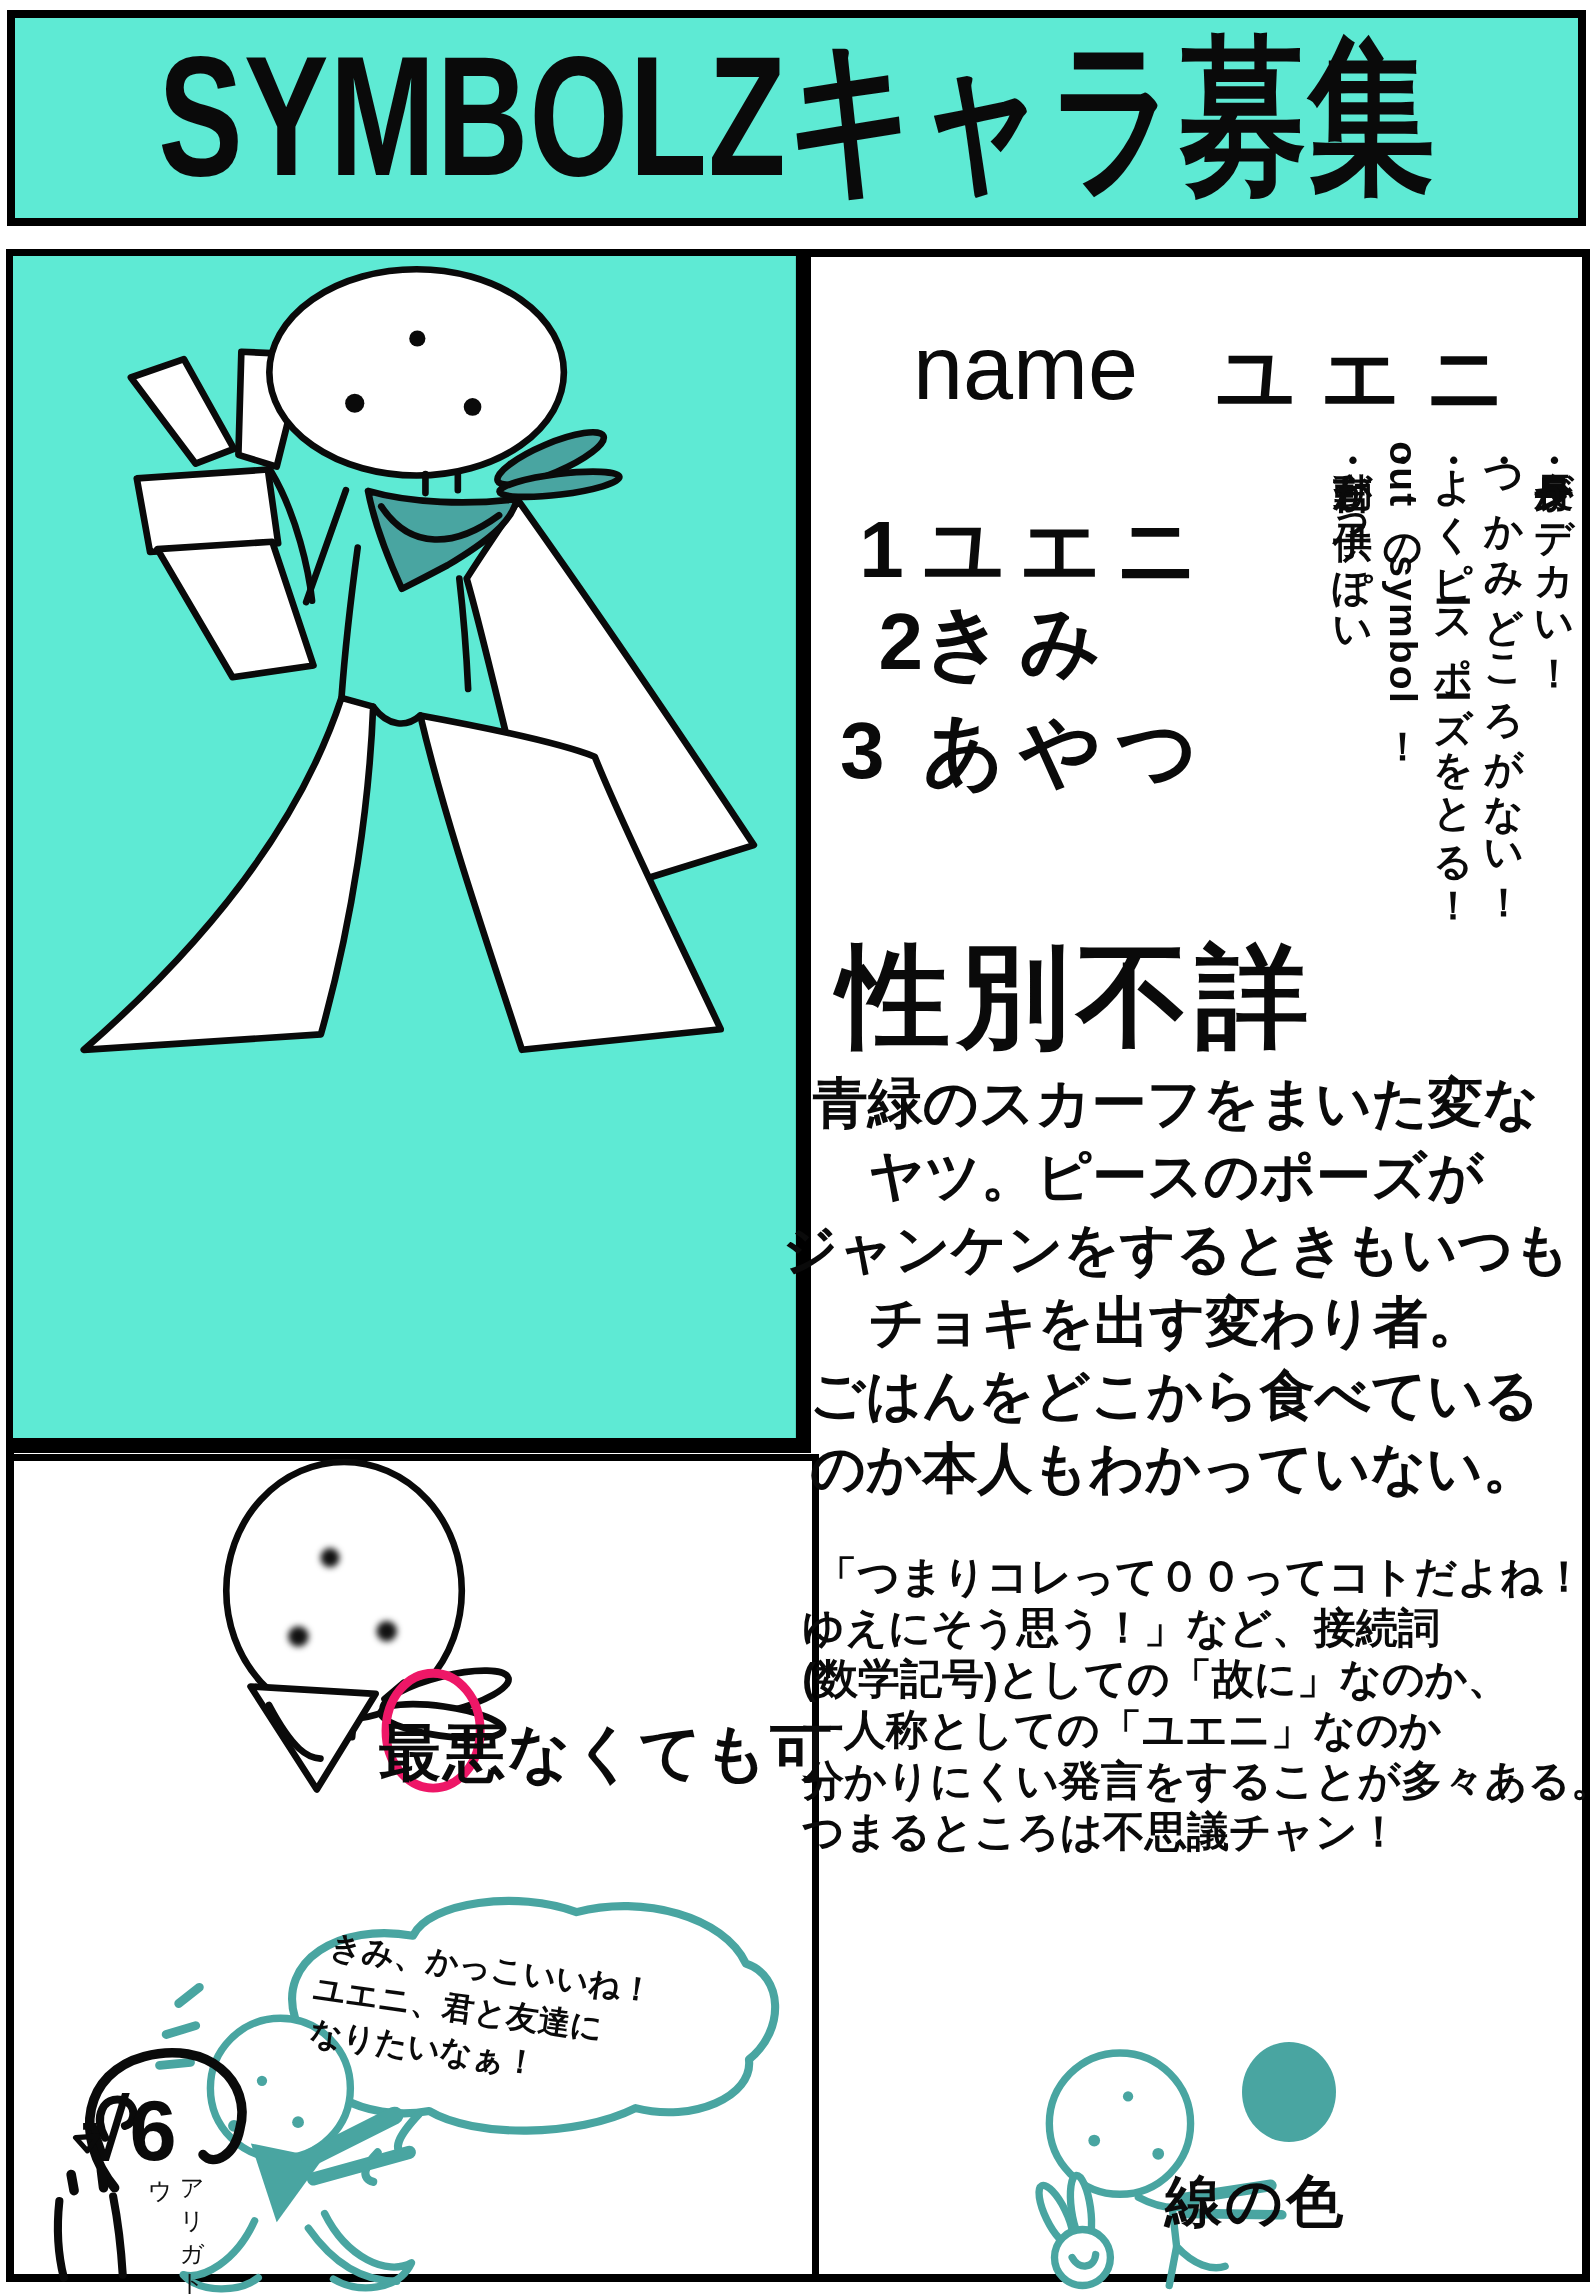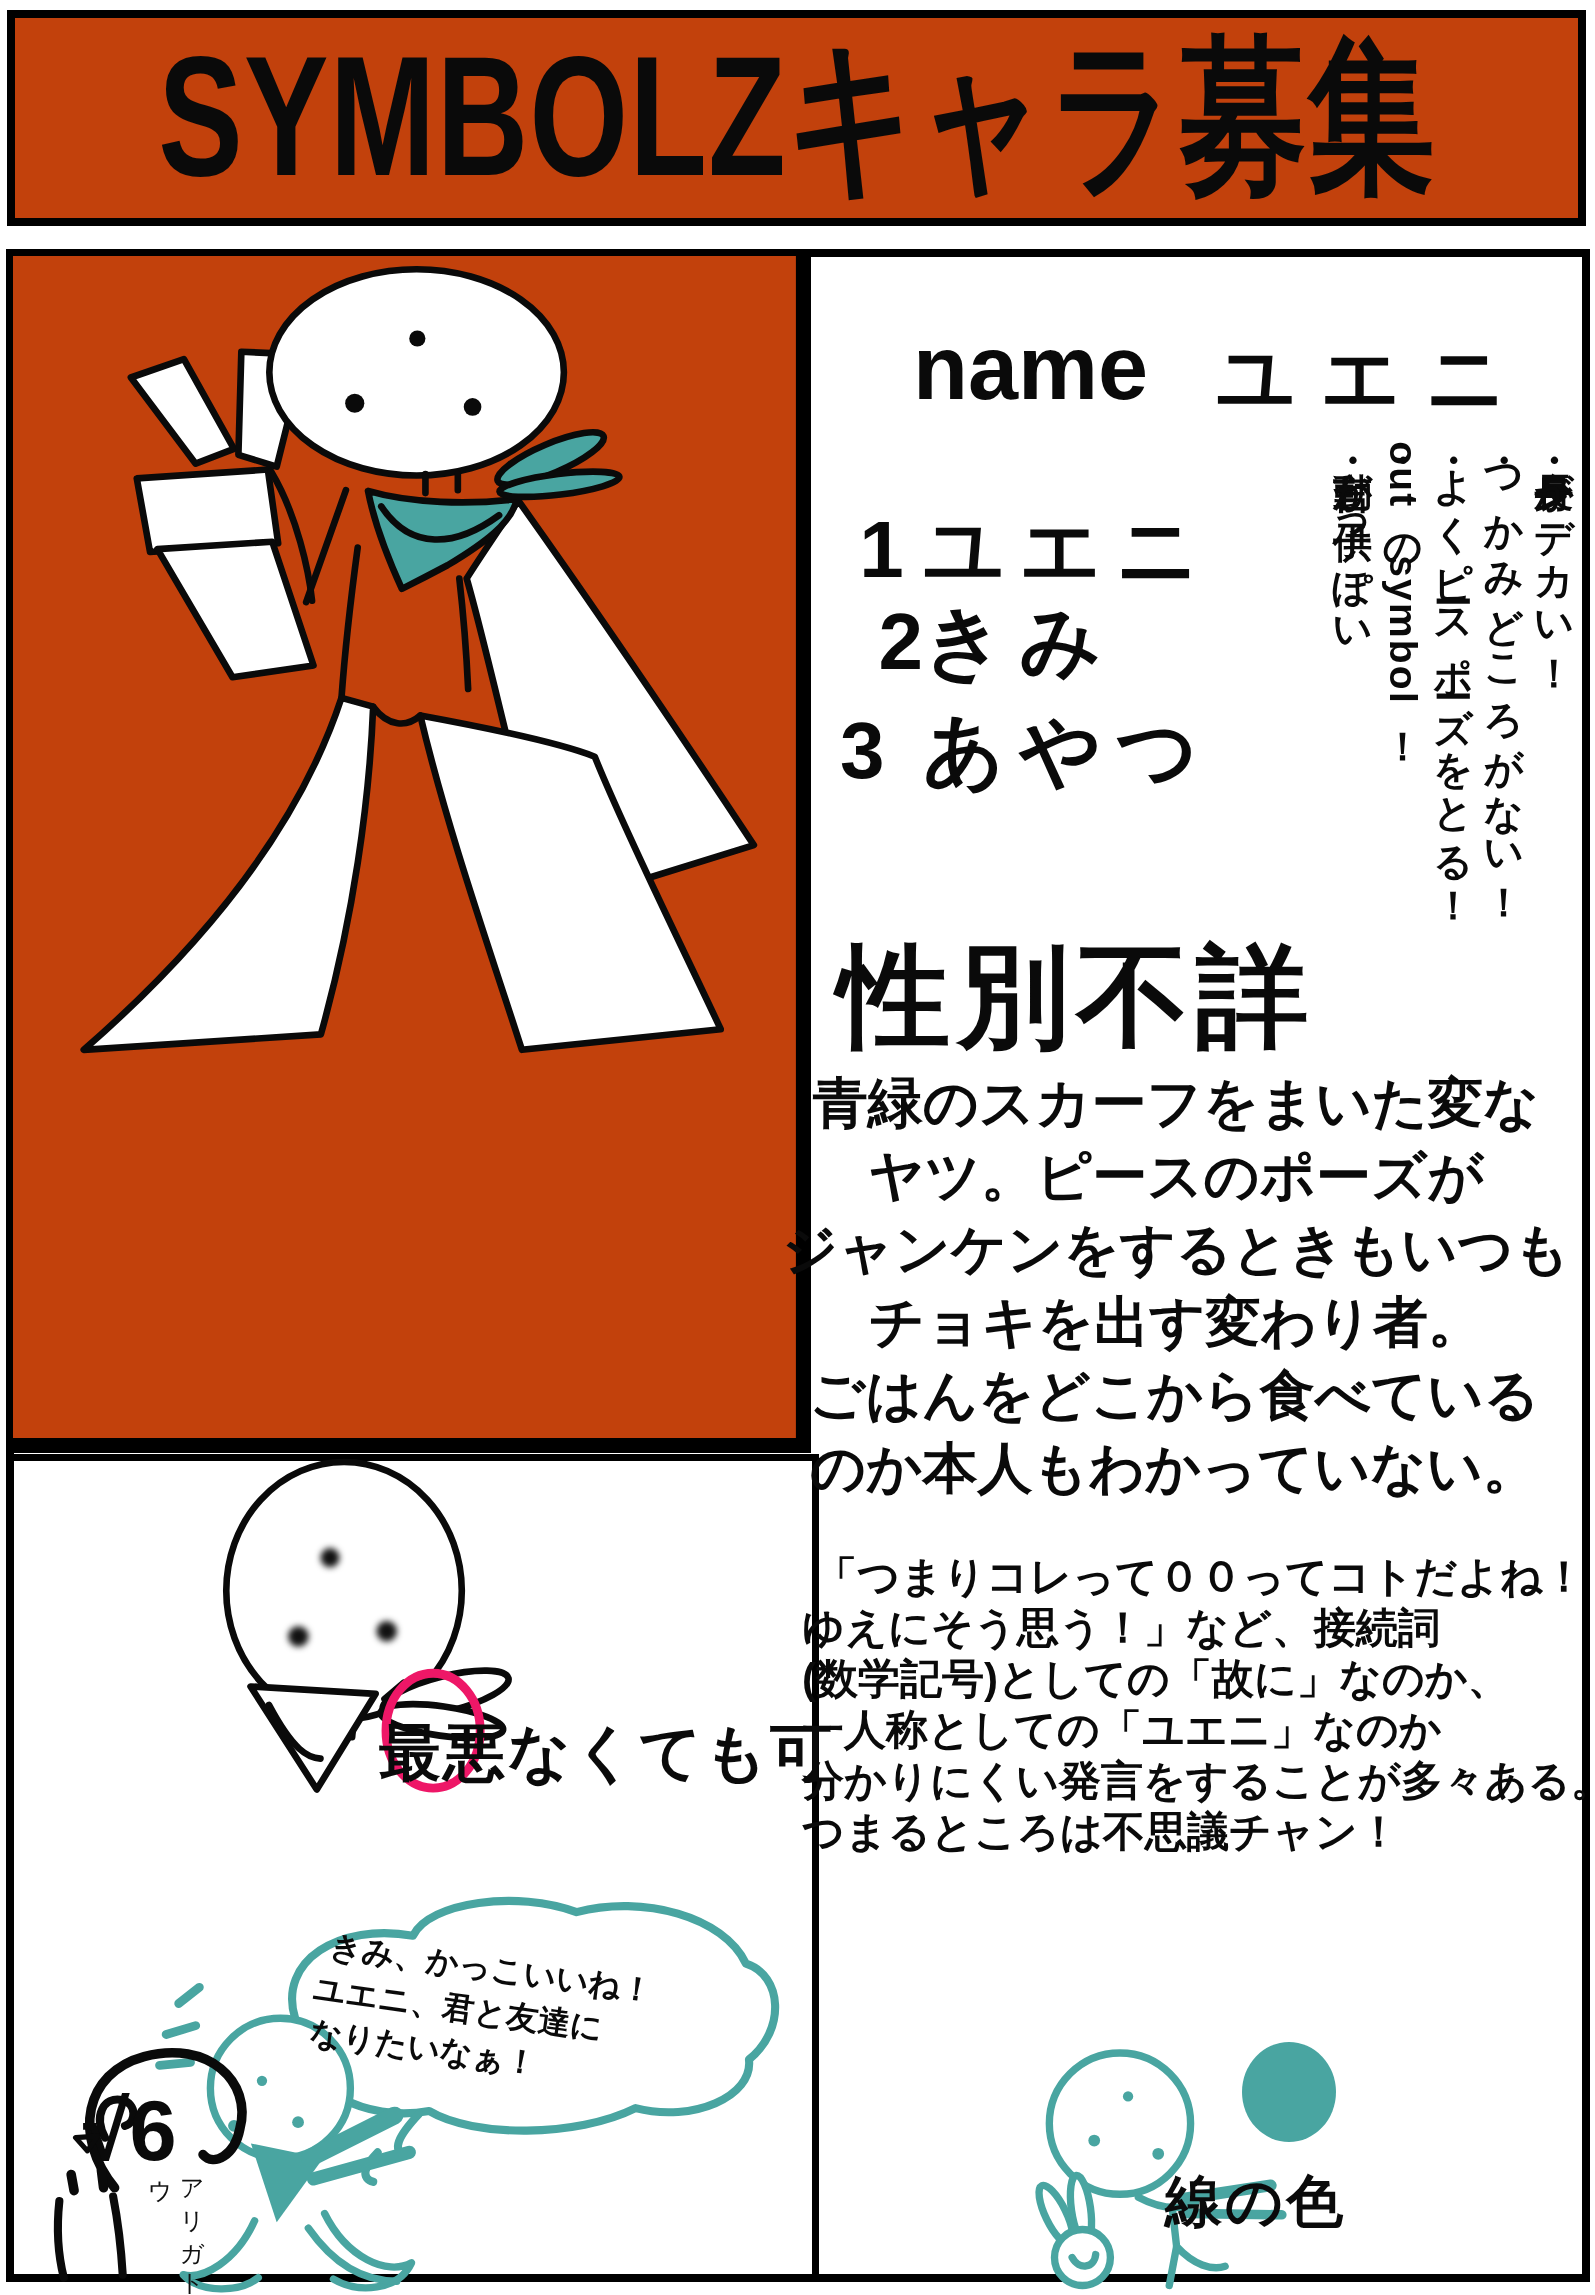--- a/index.html
+++ b/index.html
@@ -1,31 +1,31 @@
 <!DOCTYPE html>
 <html style="font-size:11.8px"><head>
 <meta charset="utf-8">
 <style>
   html,body{margin:0;padding:0;background:#e8e8e8;}
   .page{position:relative;width:1596px;height:2295px;background:#ffffff;
         font-family:"Liberation Sans","DejaVu Sans",sans-serif;color:#0a0a0a;overflow:hidden;}
   .abs{position:absolute;}
-  .box{position:absolute;border:7.4px solid #000;background:#c2410c;}
+  .box{position:absolute;border:7.4px solid #000;background:#5eead4;}
   
   .title-box{left:7.4px;top:10.3px;width:1563px;height:200px;border-width:8.8px;
              display:flex;align-items:center;justify-content:center;}
   .title-text{font-size:144px;font-weight:700;letter-spacing:1.5px;white-space:nowrap;
               transform:scale(.88,1.18);}
   
   .region{left:5.9px;top:249px;width:1568px;height:2017px;border-width:8px;}
   .figure-panel{left:5.9px;top:249px;width:791px;height:1190px;border-width:7.4px;
                 box-shadow:inset -20.6px -20.6px 0 -12.5px #000;}
   .lower-panel{left:5.9px;top:1454px;width:799px;height:813px;border-width:7.4px;background:transparent;}
   
-  .name-label{left:913px;top:317px;font-size:90px;font-weight:700;}
+  .name-label{left:913px;top:317px;font-size:90px;font-weight:400;}
   .name-value{left:1216px;top:326px;font-size:78px;font-weight:700;letter-spacing:25px;}
   .call-row{font-size:80px;font-weight:700;white-space:nowrap;}
   .call-num{display:inline-block;width:83px;}
   .call-word{letter-spacing:14.7px;}
   .traits{left:1325px;top:439px;height:648px;writing-mode:vertical-rl;
           font-size:39px;font-weight:700;letter-spacing:2.2px;line-height:1.18;}
   .traits span{display:block;margin:0 4.4px;}
   .gender{left:838px;top:922px;font-size:112px;font-weight:700;letter-spacing:7.4px;text-align:center;}
   .para1{left:782px;top:1067px;font-size:55px;font-weight:700;line-height:73px;white-space:nowrap;text-align:center;}
   .para2{left:802px;top:1551px;font-size:42px;font-weight:700;line-height:51px;white-space:nowrap;}

